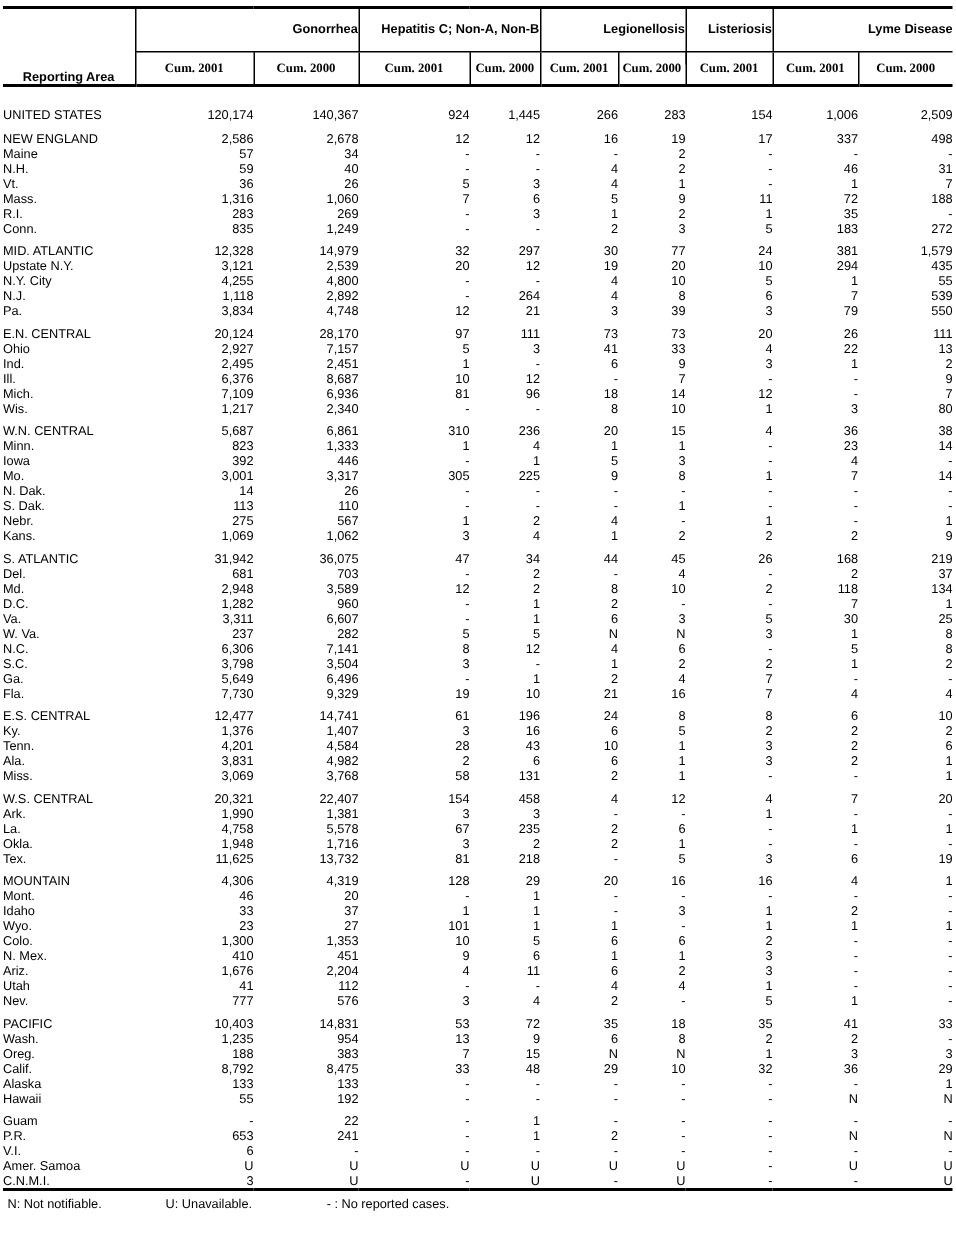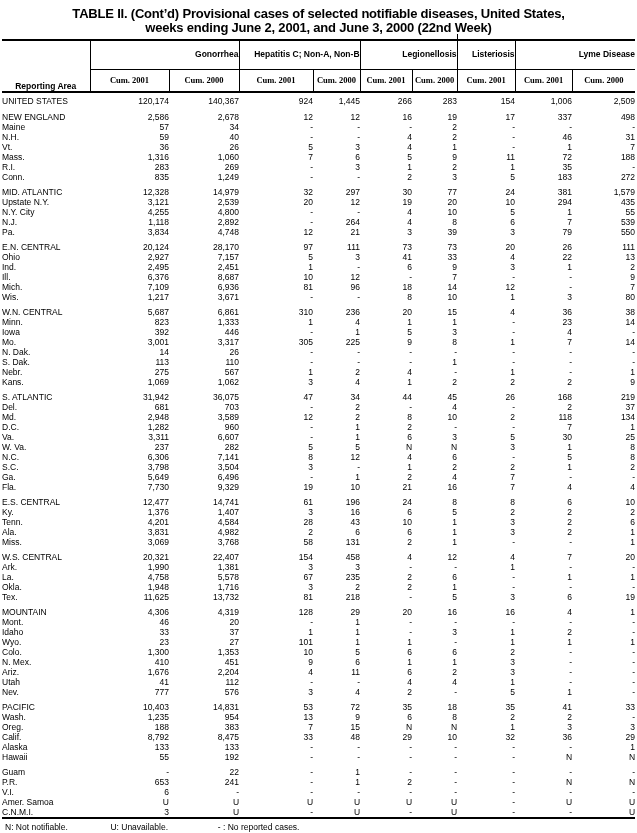--- a/index.html
+++ b/index.html
@@ -65,21 +65,21 @@
     border-left: 1px solid #000;
     border-bottom: 2.5px solid #000;
     white-space: pre-line;
     font-family: Liberation Serif, serif;
   }
   tbody td {
     font-size: 8.5px;
     height: 10px;
     line-height: 10px;
   }
-  tbody tr:first-child td { padding-top: 2px; height: 12px; }
+  tbody tr:first-child td { padding-top: 12px; height: 12px; }
   td.area { text-align: left; padding-left: 5px; }
   td.num  { text-align: right; }
   td.c0 { padding-right: 31px; }
   td.c1 { padding-right: 28px; }
   td.c2 { padding-right: 20px; }
   td.c3 { padding-right: 4px;  }
   td.c4 { padding-right: 8px;  }
   td.c5 { padding-right: 8px;  }
   td.c6 { padding-right: 15px; }
   td.c7 { padding-right: 19px; }
@@ -99,24 +99,20 @@
     line-height: 11px;
   }
   .footnotes .fn1 { display: inline-block; width: 103px; }
   .footnotes .fn2 { display: inline-block; width: 105px; }
 </style>
 </head>
 <body>
 
 <div class="page">
 
-  <div class="title">
-    <div>TABLE II. (Cont’d) Provisional cases of selected notifiable diseases, United States,</div>
-    <div>weeks ending June 2, 2001, and June 3, 2000 (22nd Week)</div>
-  </div>
 
   <div class="tick"></div>
 
   <table class="diseases">
     <colgroup>
       <col style="width:88px">
         <col style="width:79px">
         <col style="width:70px">
       <col style="width:74px">
         <col style="width:47px">
@@ -380,21 +376,21 @@
           <td class="num c3">96</td>
           <td class="num c4">18</td>
           <td class="num c5">14</td>
           <td class="num c6">12</td>
           <td class="num c7">-</td>
           <td class="num c8">7</td>
         </tr>
         <tr>
           <td class="area">Wis.</td>
           <td class="num c0">1,217</td>
-          <td class="num c1">3,671</td>
+          <td class="num c1">2,340</td>
           <td class="num c2">-</td>
           <td class="num c3">-</td>
           <td class="num c4">8</td>
           <td class="num c5">10</td>
           <td class="num c6">1</td>
           <td class="num c7">3</td>
           <td class="num c8">80</td>
         </tr>
         <tr class="gap">
           <td colspan="10"></td>

